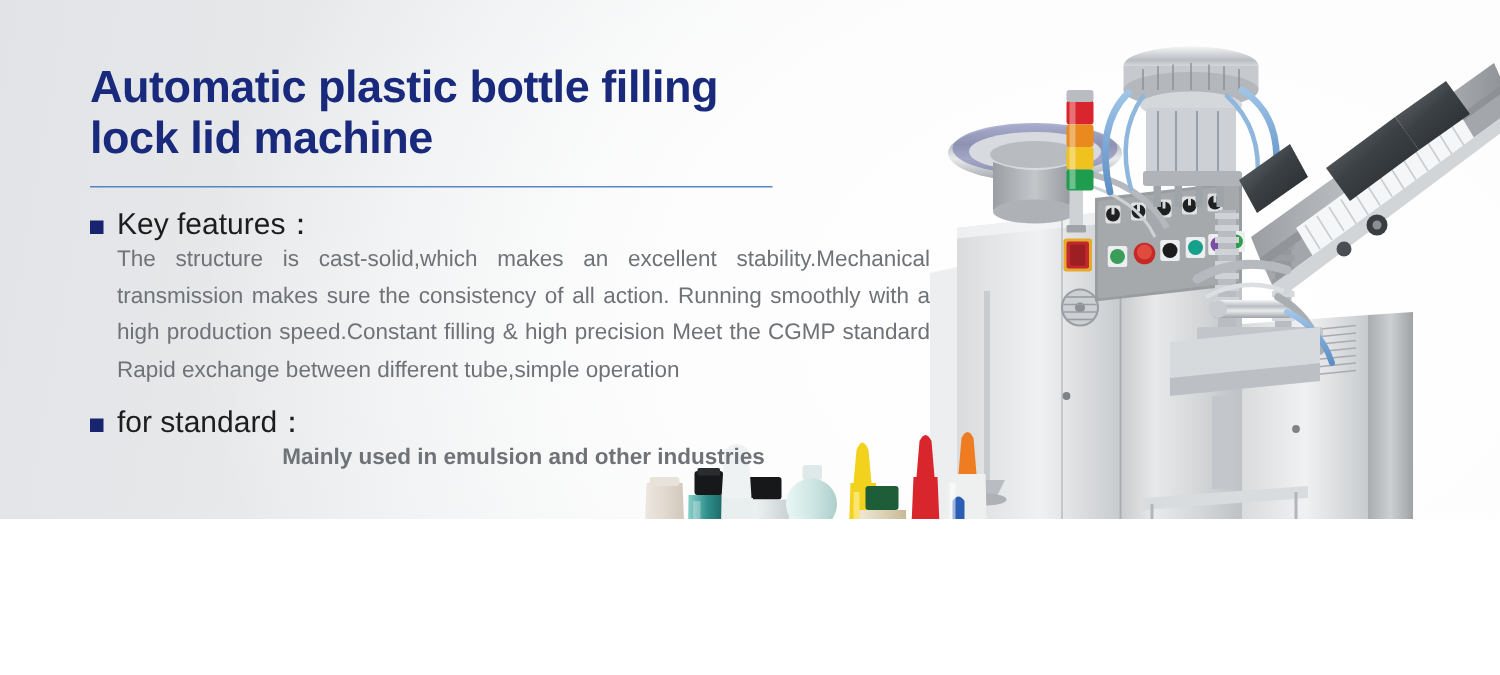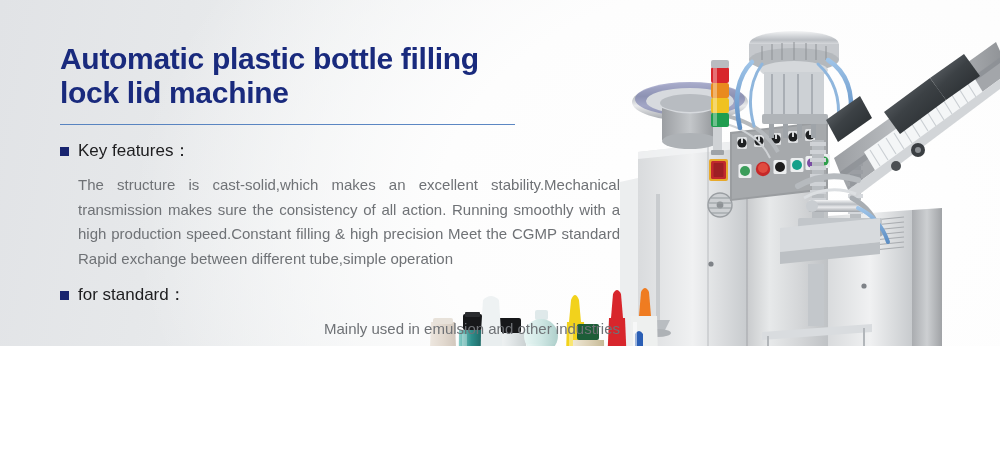--- a/index.html
+++ b/index.html
@@ -17,27 +17,27 @@
   
   #textcol{position:absolute;left:60px;top:42px;width:600px;}
   #title{
     color:#192a7d;font-weight:bold;font-size:30px;line-height:34px;
     letter-spacing:-0.3px;margin:0;white-space:pre-line;
   }
   #rule{margin-top:14px;width:455px;height:1px;background:#3f72b8;opacity:.85;}
   .block{margin-top:16px;}
   .blockhead{display:flex;align-items:flex-start;gap:9px;}
   .sq{width:9px;height:9px;background:#18246f;margin-top:6px;flex:none;}
-  .headtxt{font-size:17px;color:#1d1d1f;line-height:19px;}
+  .headtxt{font-size:20px;color:#1d1d1f;line-height:19px;}
   .body{
     font-size:15px;color:#6f7276;line-height:24.5px;
-    margin:13px 0 0 18px;text-align:justify;text-justify:inter-word;
+    margin:1px 0 0 18px;text-align:justify;text-justify:inter-word;
     max-width:542px;
   }
-  .body.nojust{text-align:right;}
+  .body.nojust{text-align:center;font-weight:bold;}
   .block2{margin-top:14px;}
   
   #machine{position:absolute;left:612px;top:2px;width:392px;height:420px;}
   #bottles{position:absolute;left:425px;top:288px;width:260px;height:145px;}
   #machine svg,#bottles svg{display:block;}
 </style>
 </head>
 <body>
 
 <div id="banner">

